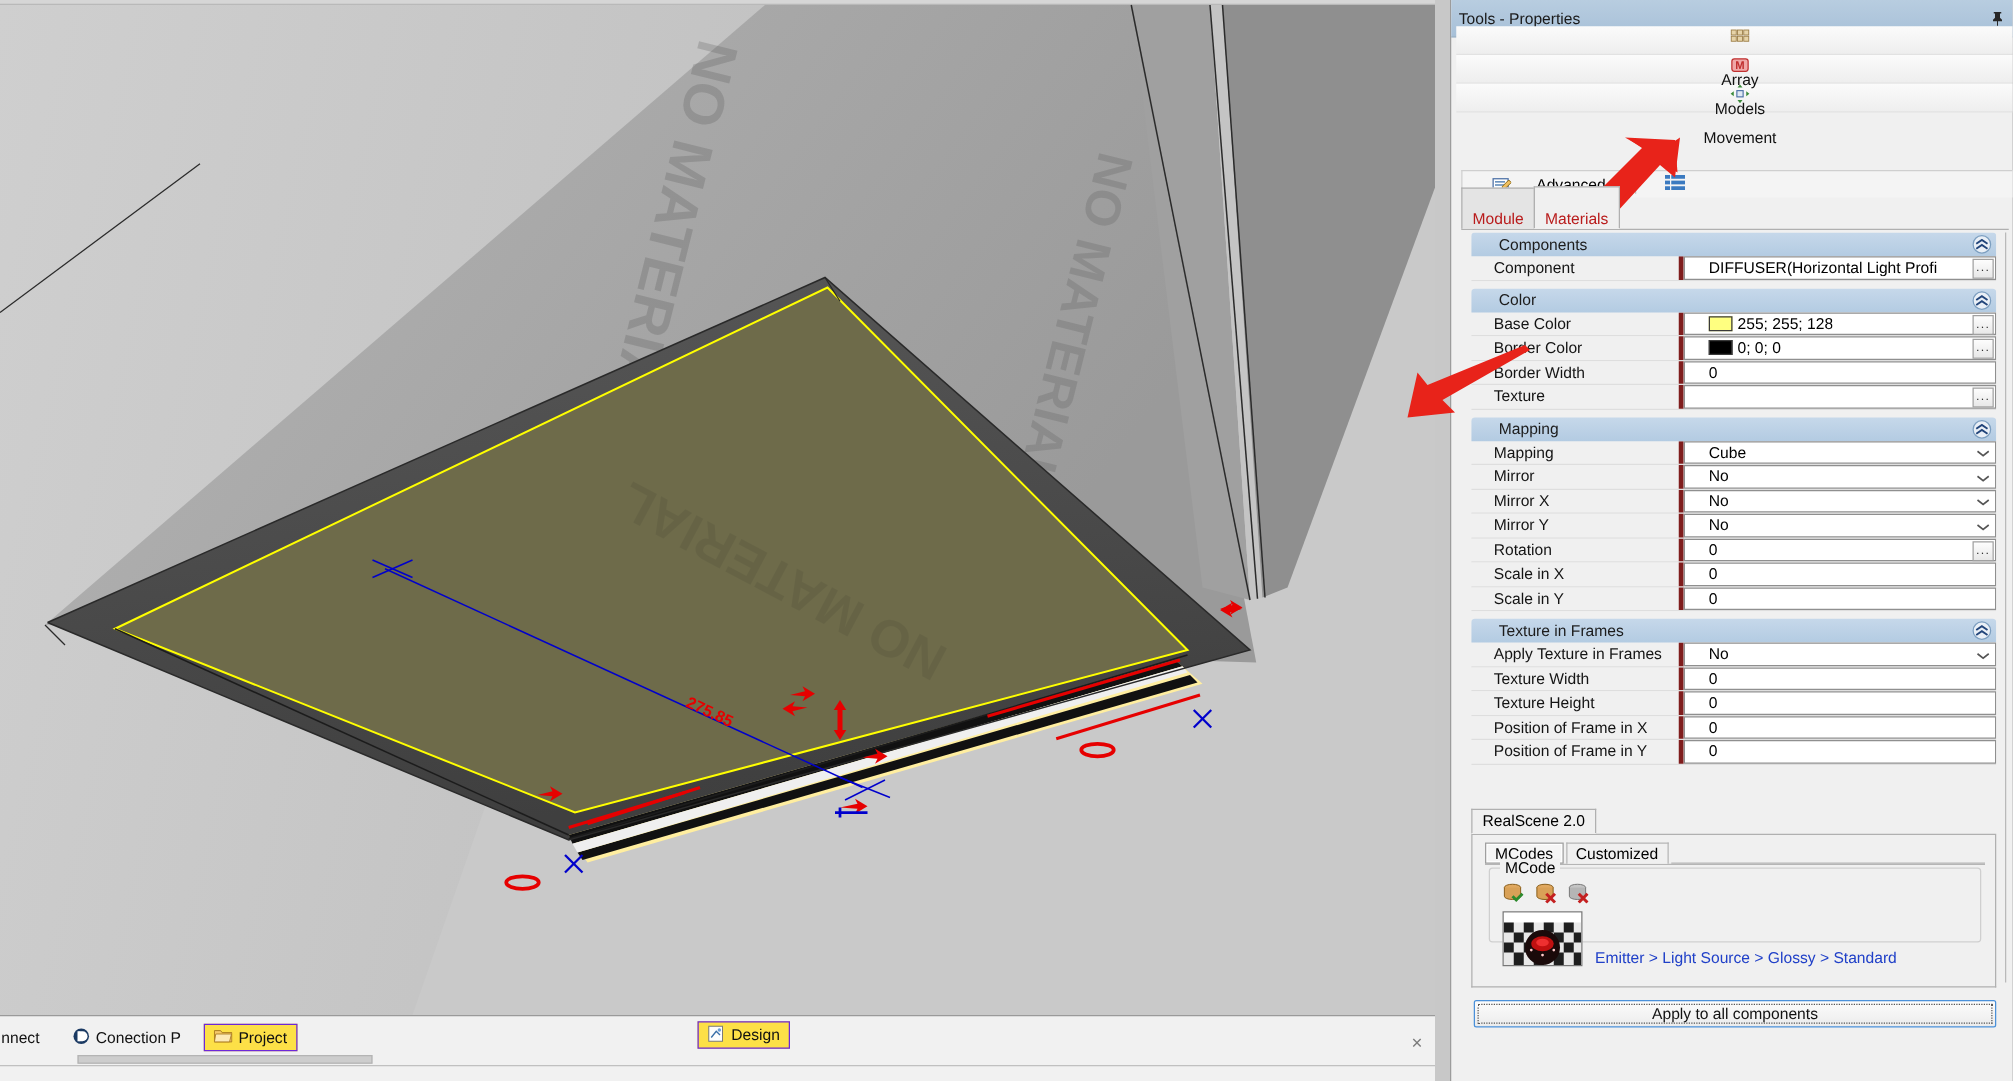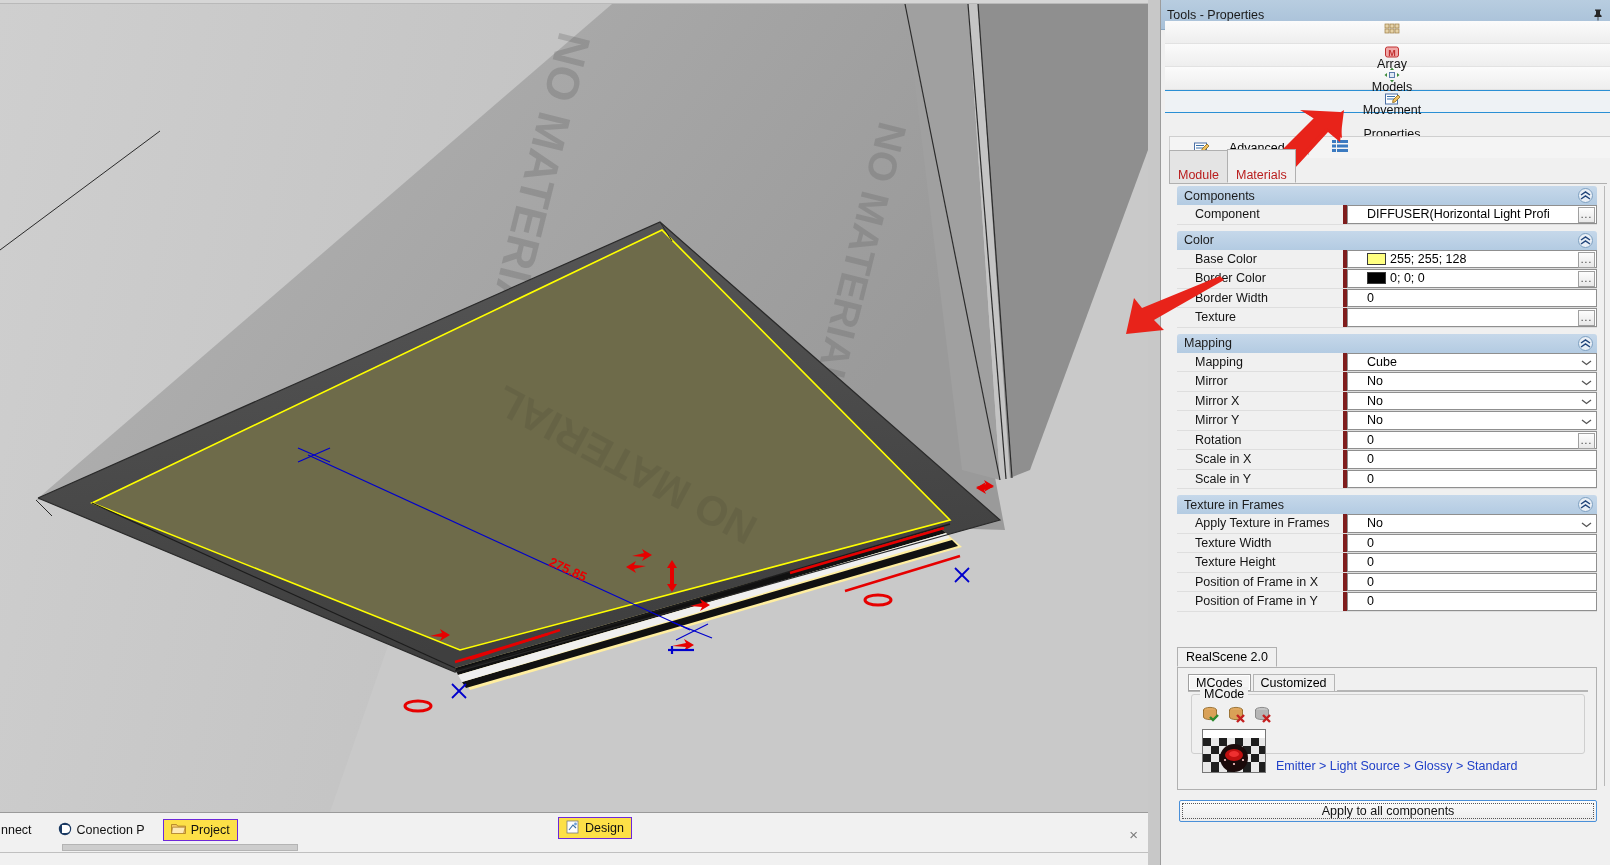--- a/index.html
+++ b/index.html
@@ -118,21 +118,21 @@
   }
   .mtab.sel { height: 20px; line-height: 19px; background: #f0f0f0; border-bottom: 1px solid #f0f0f0; position: relative; z-index: 2;}
 
   
   #propgrid {
     position: absolute; left: 16px; top: 186px; width: 420px; height: 458px;
     background: #f0f0f0; border: none; overflow: hidden;
   }
   .grp {
     height: 19px; background: linear-gradient(to bottom,#c6d8ea,#b3cbe2);
-    display: flex; align-items: center; padding-left: 7px;
+    display: flex; align-items: center; padding-left: 22px;
     font-size: 12.5px; color: #1c1c1c; position: relative;
     border-radius: 3px 3px 0 0;
   }
   .grp-collapse {
     position: absolute; right: 4px; top: 2px; width: 15px; height: 15px;
     border-radius: 50%; background: #e9eff6; border: 1px solid #7d9fc0;
     display: flex; align-items: center; justify-content: center;
   }
   .row {
     height: 19.5px; display: flex; align-items: stretch;
@@ -456,31 +456,20 @@
                 <path d="M8 0.5 l2 2.5 h-4 z"></path>
                   <path d="M8 15.5 l-2 -2.5 h4 z"></path>
                 <path d="M0.5 8 l2.5 -2 v4 z"></path>
                   <path d="M15.5 8 l-2.5 2 v-4 z"></path>
               </g>
             </svg>
           </span>
           <span>Movement</span>
         </div>
 
-        <div class="navitem sel">
-          <span class="navicon">
-            <svg width="16" height="16" viewBox="0 0 16 16">
-              <rect x="1.5" y="3" width="12" height="10" fill="#ffffff" stroke="#4a6fa5" stroke-width="1"></rect>
-              <rect x="3" y="5" width="8" height="1" fill="#3a6fa8"></rect>
-              <rect x="3" y="7.5" width="8" height="1" fill="#3a6fa8"></rect>
-              <path d="M9 9 l5 -5 l2 2 l-5 5 l-2.4 0.6 z" fill="#f0c060" stroke="#8a6a18" stroke-width="0.8"></path>
-            </svg>
-          </span>
-          <span>Properties</span>
-        </div>
       </div>
 
       <div id="adv-strip">
         <span class="navicon">
           <svg width="16" height="16" viewBox="0 0 16 16">
             <rect x="1.5" y="3" width="12" height="10" fill="#ffffff" stroke="#4a6fa5" stroke-width="1"></rect>
             <rect x="3" y="5" width="8" height="1" fill="#3a6fa8"></rect>
             <rect x="3" y="7.5" width="8" height="1" fill="#3a6fa8"></rect>
             <path d="M9 9 l5 -5 l2 2 l-5 5 l-2.4 0.6 z" fill="#f0c060" stroke="#8a6a18" stroke-width="0.8"></path>
           </svg>

